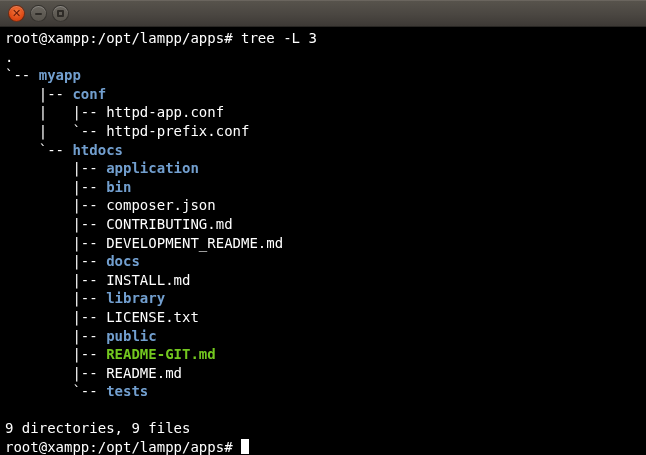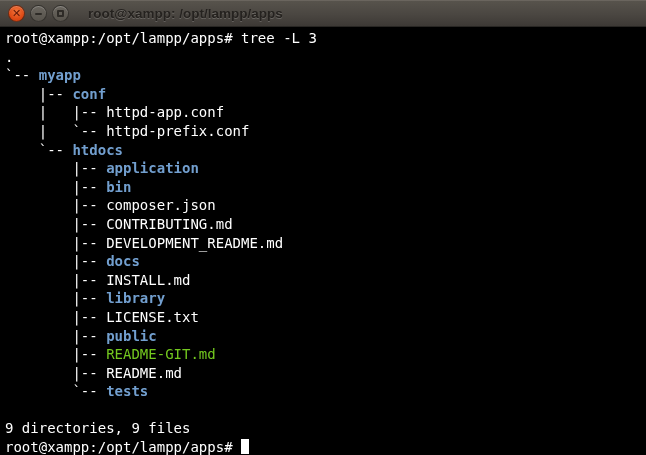--- a/index.html
+++ b/index.html
@@ -52,38 +52,37 @@
     background: #000000;
     color: #ffffff;
     font: 14px/18.6px "DejaVu Sans Mono", monospace;
     padding: 2px 0 0 5px;
     white-space: pre;
     overflow: hidden;
     cursor: text;
   }
   .terminal .line { height: 18.6px; }
   .terminal .dir  { color: #729FCF; font-weight: bold; }
-  .terminal .exec { color: #73C81F; font-weight: normal; }
+  .terminal .exec { color: #73C81F; font-weight: bold; }
   .terminal .plain { color: #ffffff; }
   .cursor {
     display: inline-block; width: 8.4px; height: 15px;
     background: #ffffff; vertical-align: -2px;
   }
 </style>
 </head>
 <body>
 
 <div class="window">
   <div class="titlebar">
     <div class="tb-btn tb-close">
       <span class="x-glyph">✕</span>
     </div>
     <div class="tb-btn tb-plain">
       <span class="dash-glyph"></span>
     </div>
     <div class="tb-btn tb-plain">
       <span class="square-glyph"></span>
     </div>
-    <div class="tb-title">root@xampp: /opt/lampp/apps</div>
   </div>
 
   <div class="terminal" id="terminal-screen"><div class="line"><span class="plain">root@xampp:/opt/lampp/apps# tree -L 3</span></div><div class="line"><span class="plain">.</span></div><div class="line"><span class="plain">`-- </span><span class="dir">myapp</span></div><div class="line"><span class="plain">    |-- </span><span class="dir">conf</span></div><div class="line"><span class="plain">    |   |-- httpd-app.conf</span></div><div class="line"><span class="plain">    |   `-- httpd-prefix.conf</span></div><div class="line"><span class="plain">    `-- </span><span class="dir">htdocs</span></div><div class="line"><span class="plain">        |-- </span><span class="dir">application</span></div><div class="line"><span class="plain">        |-- </span><span class="dir">bin</span></div><div class="line"><span class="plain">        |-- composer.json</span></div><div class="line"><span class="plain">        |-- CONTRIBUTING.md</span></div><div class="line"><span class="plain">        |-- DEVELOPMENT_README.md</span></div><div class="line"><span class="plain">        |-- </span><span class="dir">docs</span></div><div class="line"><span class="plain">        |-- INSTALL.md</span></div><div class="line"><span class="plain">        |-- </span><span class="dir">library</span></div><div class="line"><span class="plain">        |-- LICENSE.txt</span></div><div class="line"><span class="plain">        |-- </span><span class="dir">public</span></div><div class="line"><span class="plain">        |-- </span><span class="exec">README-GIT.md</span></div><div class="line"><span class="plain">        |-- README.md</span></div><div class="line"><span class="plain">        `-- </span><span class="dir">tests</span></div><div class="line"><span class="plain"></span></div><div class="line"><span class="plain">9 directories, 9 files</span></div><div class="line"><span class="plain">root@xampp:/opt/lampp/apps# </span><span class="cursor"></span></div></div>
 </div>
 
 </body></html>

